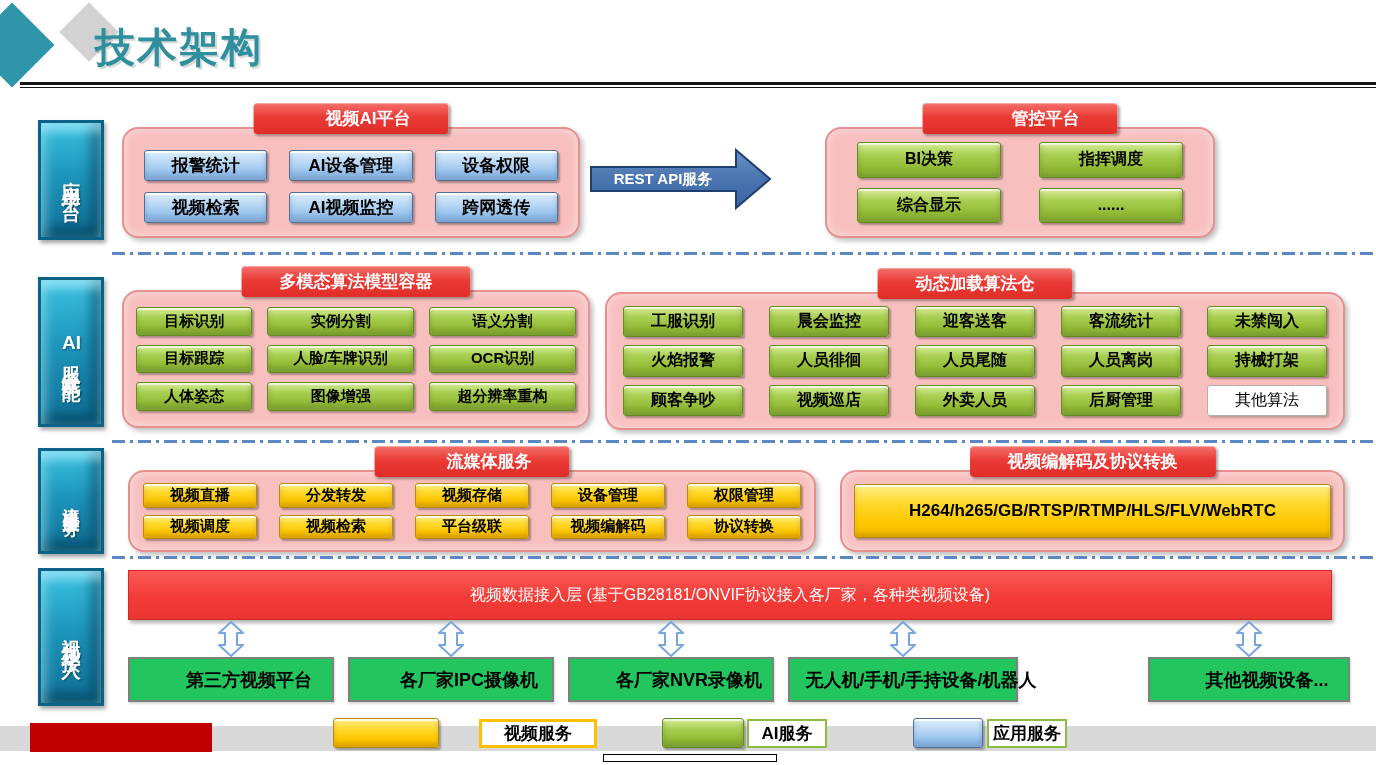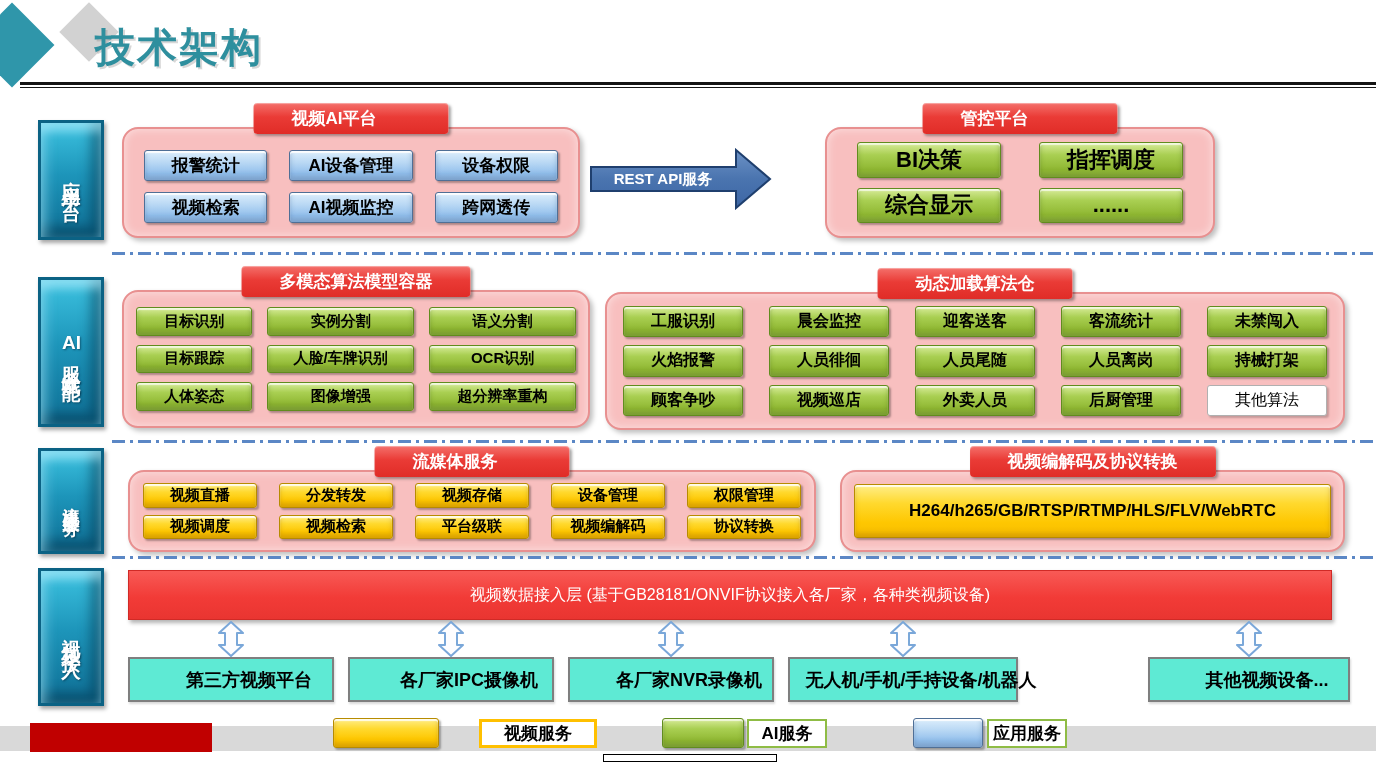--- a/index.html
+++ b/index.html
@@ -26,61 +26,61 @@
       inset -10px -10px 12px rgba(0,45,70,.5), 2px 3px 4px rgba(0,0,0,.35);
     text-shadow:1px 1px 2px rgba(0,40,60,.55); }
   .side.tight { font-size:17px; letter-spacing:3px; }
   .tcy { text-combine-upright:all; }
 
   
   .panel { position:absolute; background:#f8bfbf; border:2px solid #e89090; border-radius:16px;
     box-shadow:3px 3px 5px rgba(0,0,0,.25), inset 0 0 10px rgba(255,255,255,.55); }
   .ph { position:absolute; top:-26px; left:50%; transform:translateX(-50%);
     background:linear-gradient(180deg,#f4706b 0%,#ea3b36 45%,#e02c27 100%);
-    color:#fff; font-weight:bold; font-size:17px; white-space:nowrap; min-width:195px; text-align:left;
+    color:#fff; font-weight:bold; font-size:17px; white-space:nowrap; min-width:195px; text-align:right;
     padding:4px 38px; border-radius:4px;
     box-shadow:2px 2px 3px rgba(0,0,0,.35), inset 0 1px 1px rgba(255,255,255,.4); }
 
   
   .chip { display:flex; align-items:center; justify-content:center; font-weight:bold; color:#000;
     border-radius:3px; white-space:nowrap; }
   .chip.blue { background:linear-gradient(180deg,#ddeefc 0%,#b9d8f4 40%,#92bfec 78%,#a8ccf0 100%);
     border:1px solid #4f6f96;
     box-shadow:inset 0 2px 1px rgba(255,255,255,.9), inset 0 -4px 5px rgba(70,110,160,.45), 2px 2px 2px rgba(0,0,0,.3); }
   .chip.green { background:linear-gradient(180deg,#d8ec9a 0%,#a9cf52 35%,#8fb732 78%,#9dc248 100%);
     border:1px solid #618c1e;
     box-shadow:inset 0 2px 1px rgba(255,255,255,.7), inset 0 -4px 5px rgba(70,100,20,.4), 2px 2px 2px rgba(0,0,0,.3); }
   .chip.yellow { background:linear-gradient(180deg,#ffee8a 0%,#ffd92e 35%,#fec701 72%,#f7bd00 100%);
     border:1px solid #b78b00;
     box-shadow:inset 0 2px 1px rgba(255,255,255,.85), inset 0 -4px 5px rgba(160,110,0,.35), 2px 2px 2px rgba(0,0,0,.3); }
   .chip.plain { background:#fff; border:1px solid #b0b0b0; box-shadow:2px 2px 2px rgba(0,0,0,.2); font-weight:normal; }
 
   .grid { display:grid; height:100%; align-items:stretch; }
   .g-app-left { grid-template-columns:repeat(3,1fr); column-gap:22px; row-gap:11px; padding:21px 20px 13px; font-size:17px; }
-  .g-app-right { grid-template-columns:repeat(2,1fr); column-gap:38px; row-gap:10px; padding:13px 30px; font-size:22px; }
+  .g-app-right { grid-template-columns:repeat(2,1fr); column-gap:38px; row-gap:10px; padding:13px 30px; font-size:16px; }
   .g-ai-left { grid-template-columns:0.95fr 1.2fr 1.2fr; column-gap:15px; row-gap:9px; padding:15px 12px; font-size:15px; }
   .g-ai-right { grid-template-columns:repeat(5,1fr); column-gap:26px; row-gap:8px; padding:12px 16px; font-size:16px; }
   .g-stream { grid-template-columns:repeat(5,1fr); column-gap:22px; row-gap:7px; padding:11px 13px; font-size:15px; }
 
   
   .rest-arrow { position:absolute; left:590px; top:148px; width:182px; height:62px; }
   .rest-arrow span { position:absolute; left:0; top:19px; width:146px; height:24px;
     display:flex; align-items:center; justify-content:center; color:#fff; font-weight:bold; font-size:15px; }
 
   
   .dash { position:absolute; left:112px; width:1264px; height:3px;
     background-image:repeating-linear-gradient(90deg,#5b87c5 0,#5b87c5 13px,transparent 13px,transparent 18px,#5b87c5 18px,#5b87c5 21px,transparent 21px,transparent 26px); }
 
   
   .accessbar { position:absolute; left:128px; top:570px; width:1204px; height:50px;
     background:linear-gradient(180deg,#f85a56 0%,#f23b37 55%,#e93531 100%); border:1px solid #d02a26;
     color:#fff; font-size:16px; display:flex; align-items:center; justify-content:center;
     box-shadow:2px 3px 4px rgba(0,0,0,.3); }
   .udarrow { position:absolute; top:621px; width:26px; height:36px; }
-  .device { position:absolute; top:657px; height:45px; background:#5eead4; border:2px solid #7f7f7f;
+  .device { position:absolute; top:657px; height:45px; background:#22c55e; border:2px solid #7f7f7f;
     display:flex; align-items:center; justify-content:center; font-weight:bold; font-size:18px;
     box-shadow:1px 2px 2px rgba(0,0,0,.15); white-space:nowrap;padding-left:36px; }
 
   
   .graybar { position:absolute; left:0; top:726px; width:1376px; height:25px; background:#d9d9d9; }
   .darkred { position:absolute; left:30px; top:723px; width:182px; height:29px; background:#c00000; }
   .swatch { position:absolute; top:718px; height:30px; }
   .legend-label { position:absolute; top:719px; height:29px; background:#fff; display:flex; align-items:center;
     justify-content:center; font-weight:bold; font-size:17px; }
   .footer-rect { position:absolute; left:603px; top:754px; width:174px; height:8px; background:#fff; border:1.5px solid #000; }

